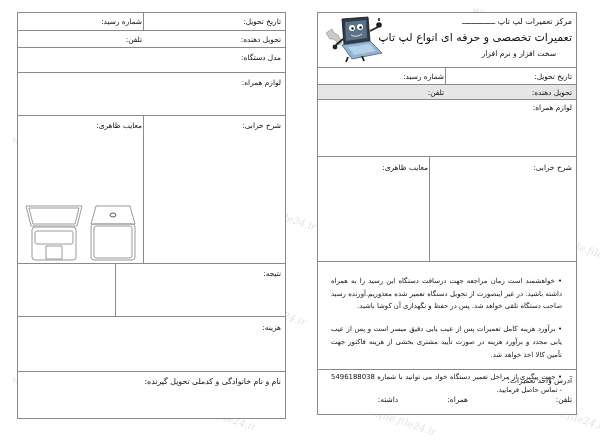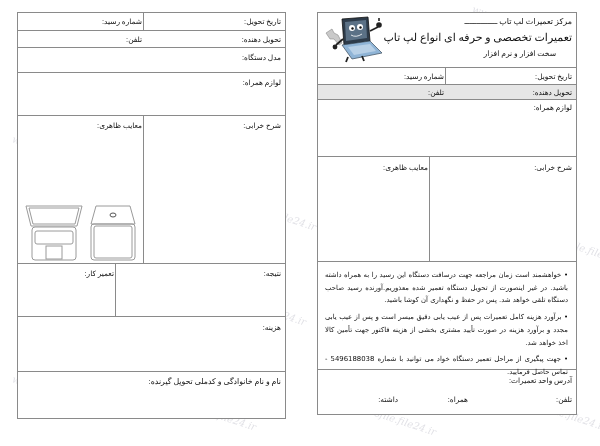--- a/index.html
+++ b/index.html
@@ -10,25 +10,25 @@
     color: #1a1a1a;
   }
   .form {
     position: absolute; box-sizing: border-box;
     border: 1px solid #8a8a8a; background: #fff;
     direction: rtl;
   }
   .row { position: absolute; left: 0; right: 0; box-sizing: border-box; border-bottom: 1px solid #8a8a8a; }
   .row.last { border-bottom: none; }
   .cell { position: absolute; top: 0; bottom: 0; box-sizing: border-box; }
-  .lbl { position: absolute; font-size: 7.4px; line-height: 9px; white-space: nowrap; color: #111; font-family: Liberation Serif, serif; }
+  .lbl { position: absolute; font-size: 7.4px; line-height: 9px; white-space: nowrap; color: #111; }
   .vline { position: absolute; top: 0; bottom: 0; width: 1px; background: #8a8a8a; }
   .gray { background: #e6e6e6; }
   .note { position: absolute; font-size: 6.9px; line-height: 12.7px; color: #111; text-align: justify; }
-  .note p { margin: 4px; }
+  .note p { margin: 10px; }
   .watermark {
     position: absolute; font-size: 10px; color: rgba(120,120,140,0.22);
     transform: rotate(18deg); white-space: nowrap; pointer-events: none;
     font-family: "DejaVu Serif", serif; font-style: italic;
   }
   .mascot { position: absolute; }
 </style>
 </head>
 <body>
 
@@ -106,23 +106,20 @@
         </g>
       </svg>
     </div>
   </div>
 
   <div class="row" style="top:251px;height:53px;">
     <div class="cell" style="right:0;width:169px;">
       <span class="lbl" style="right:4px;top:5px">نتیجه:</span>
     </div>
     <div class="vline" style="right:169px"></div>
-    <div class="cell" style="left:0;width:99px;">
-      <span class="lbl" style="right:3px;top:5px">تعمیر کار:</span>
-    </div>
   </div>
 
   <div class="row last" style="top:359px;height:46px;">
     <span class="lbl" style="right:4px;top:5px;font-size:7.8px">نام و نام خانوادگی و کدملی تحویل گیرنده:</span>
   </div>
 
   <div class="row" style="top:304px;height:55px;">
     <span class="lbl" style="right:4px;top:6px">هزینه:</span>
   </div>
 </div>

